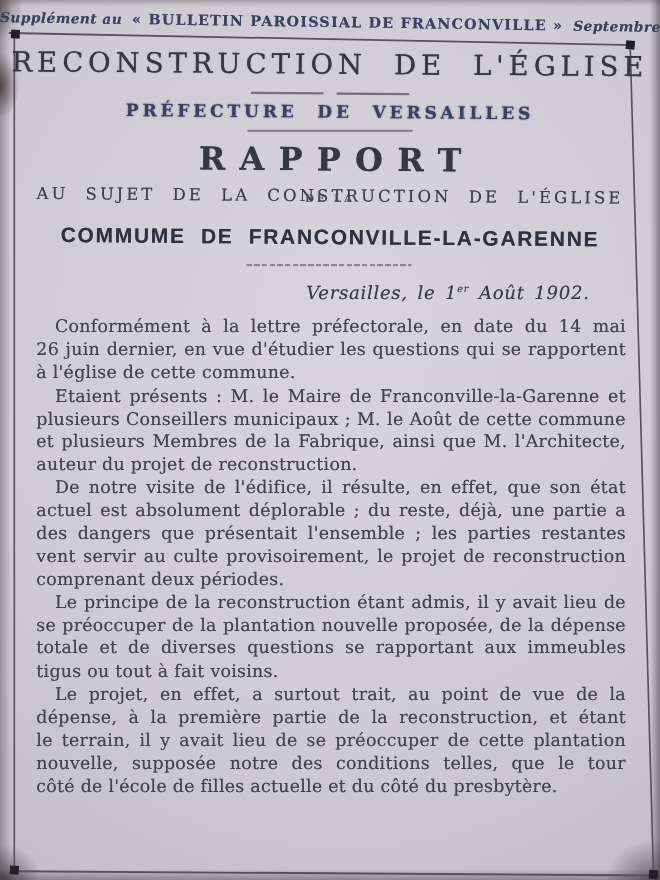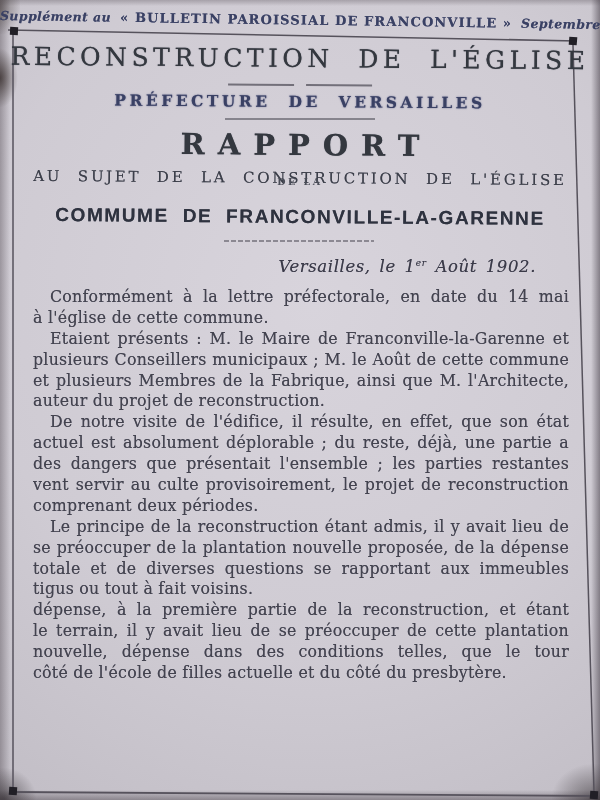--- a/index.html
+++ b/index.html
@@ -133,33 +133,35 @@
   <div class="abs de-la">DE LA</div>
 
   <div class="abs commune tilt">COMMUME DE FRANCONVILLE-LA-GARENNE</div>
 
   <div class="dashed-rule"></div>
 
   <div class="abs dateline"><span>Versailles, le 1</span><sup>er</sup><span> Août 1902.</span></div>
 
   <div class="body-text" id="body">
       <div class="line first">Conformément à la lettre préfectorale, en date du 14 mai 1902,</div>
+      <div class="line">26 juin dernier, en vue d'étudier les questions qui se rapportent</div>
       <div class="line last">à l'église de cette commune.</div>
       <div class="line first">Etaient présents : M. le Maire de Franconville-la-Garenne et</div>
       <div class="line">plusieurs Conseillers municipaux ; M. le Août de cette commune</div>
       <div class="line">et plusieurs Membres de la Fabrique, ainsi que M. l'Architecte,</div>
       <div class="line last">auteur du projet de reconstruction.</div>
       <div class="line first">De notre visite de l'édifice, il résulte, en effet, que son état</div>
       <div class="line">actuel est absolument déplorable ; du reste, déjà, une partie a été</div>
       <div class="line">des dangers que présentait l'ensemble ; les parties restantes doi-</div>
       <div class="line">vent servir au culte provisoirement, le projet de reconstruction</div>
       <div class="line last">comprenant deux périodes.</div>
       <div class="line first">Le principe de la reconstruction étant admis, il y avait lieu de</div>
       <div class="line">se préoccuper de la plantation nouvelle proposée, de la dépense</div>
       <div class="line">totale et de diverses questions se rapportant aux immeubles con-</div>
       <div class="line last">tigus ou tout à fait voisins.</div>
+      <div class="line first">Le projet, en effet, a surtout trait, au point de vue de la</div>
       <div class="line">dépense, à la première partie de la reconstruction, et étant donné</div>
       <div class="line">le terrain, il y avait lieu de se préoccuper de cette plantation</div>
-      <div class="line">nouvelle, dépense dans des conditions telles, que le tour</div>
+      <div class="line">nouvelle, supposée notre des conditions telles, que le tour</div>
       <div class="line last">côté de l'école de filles actuelle et du côté du presbytère.</div>
     </div>
 
 </div>
 
 </body></html>

